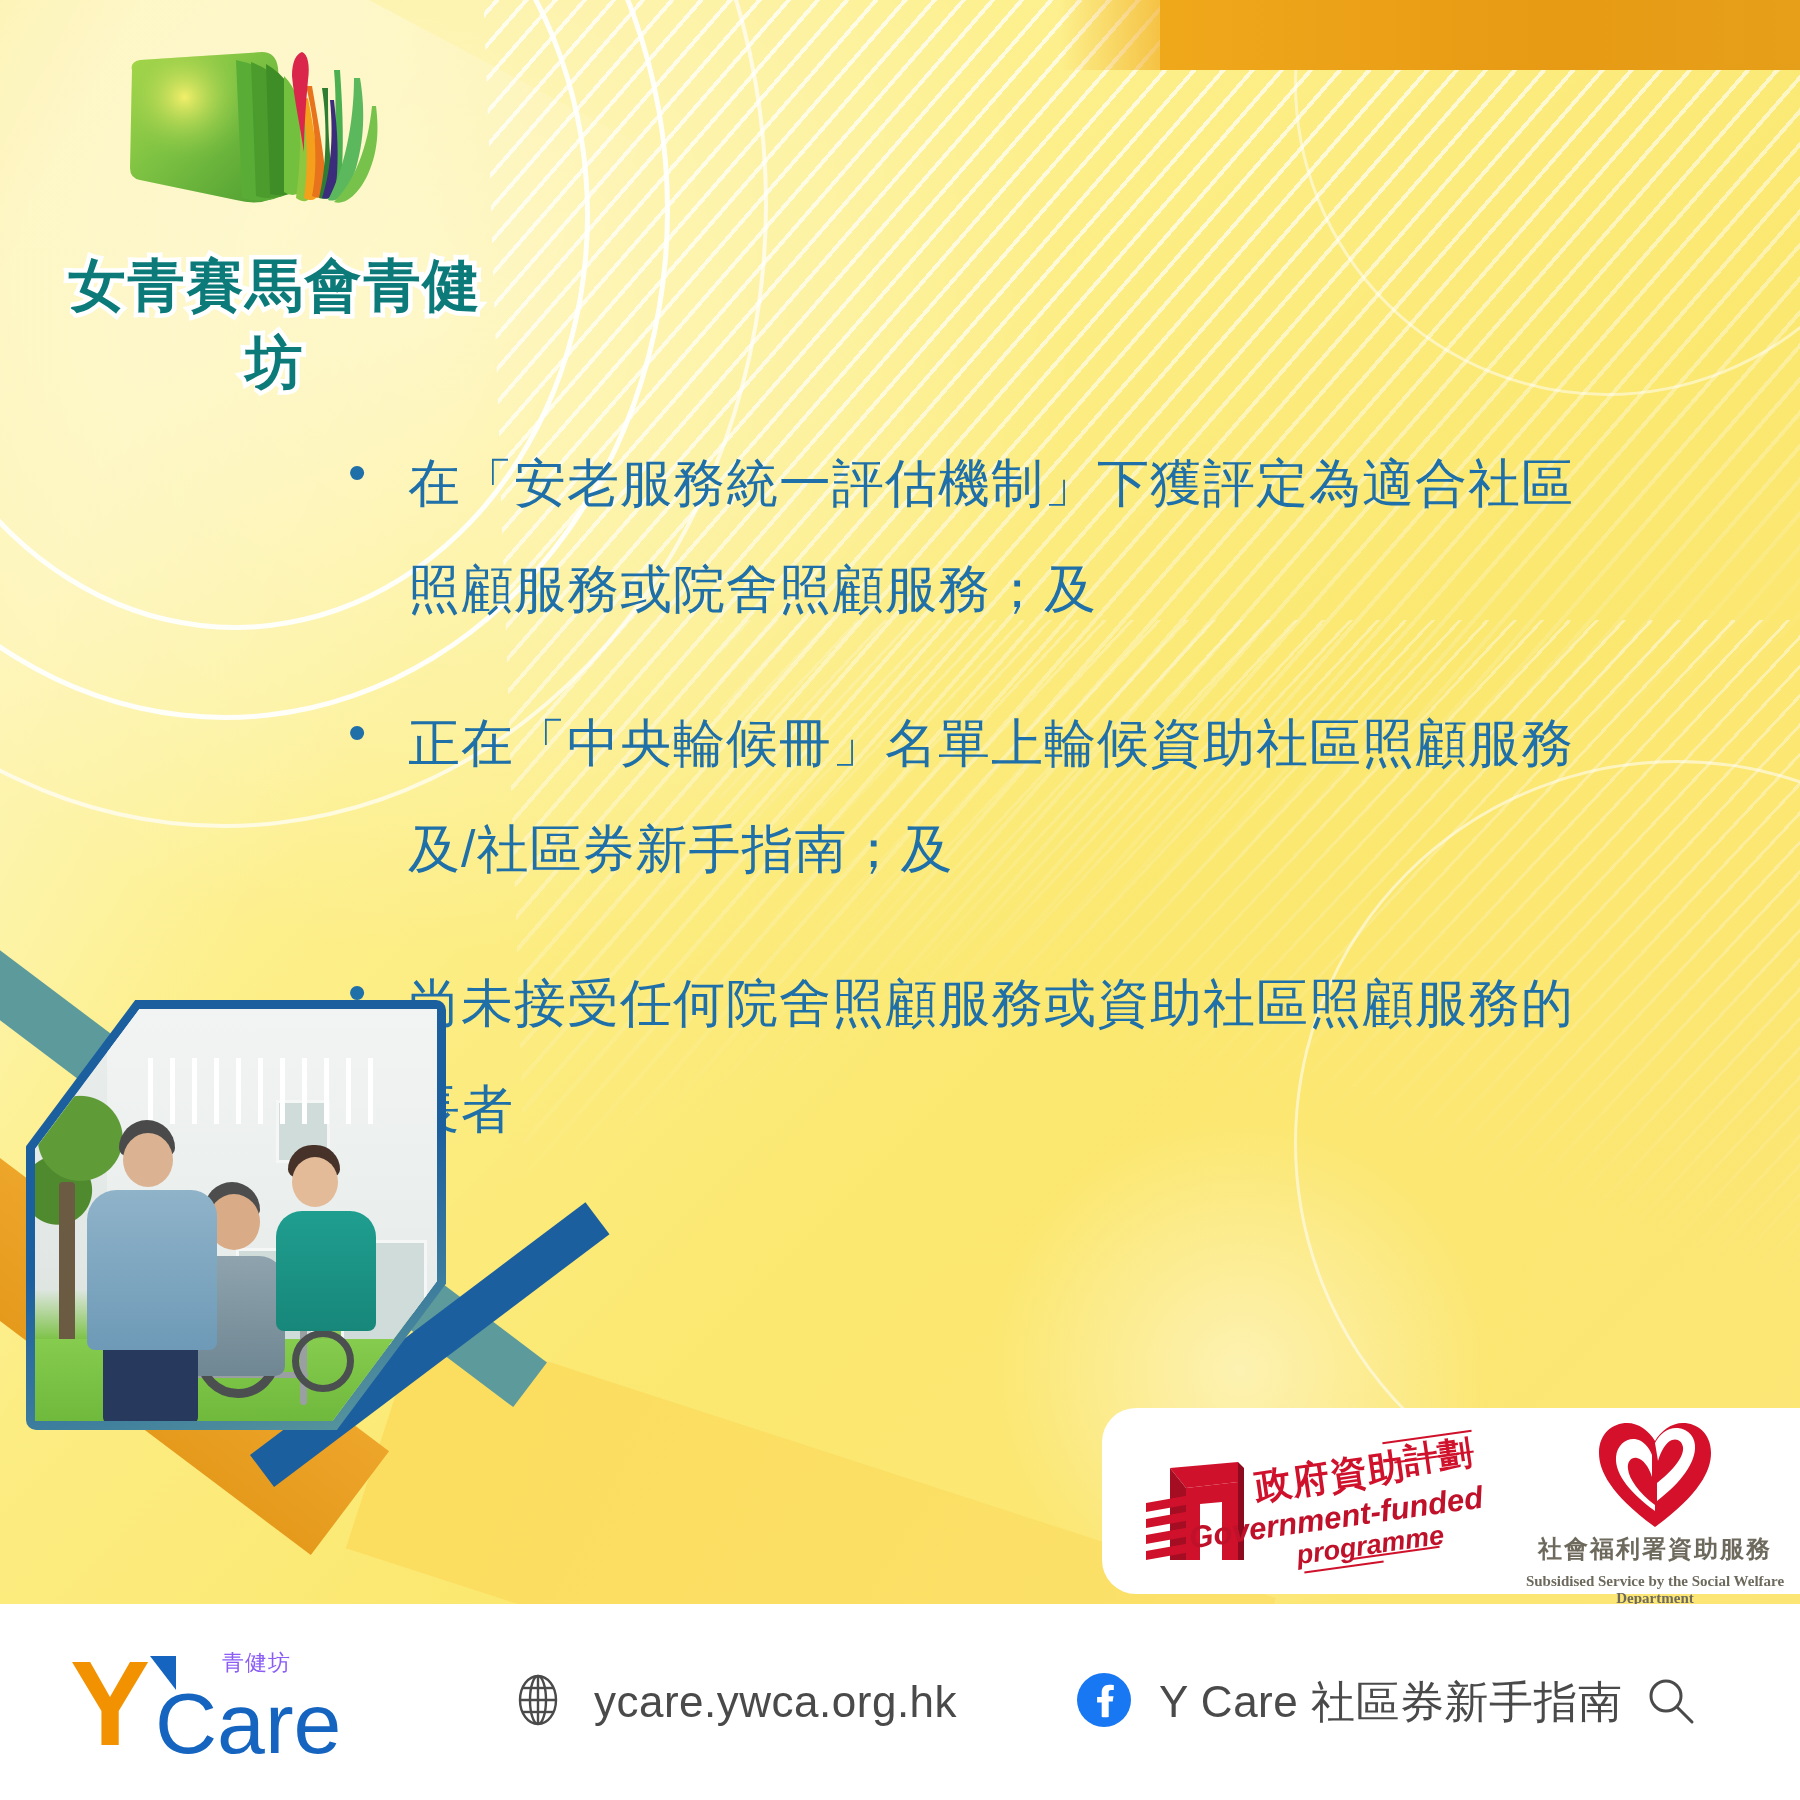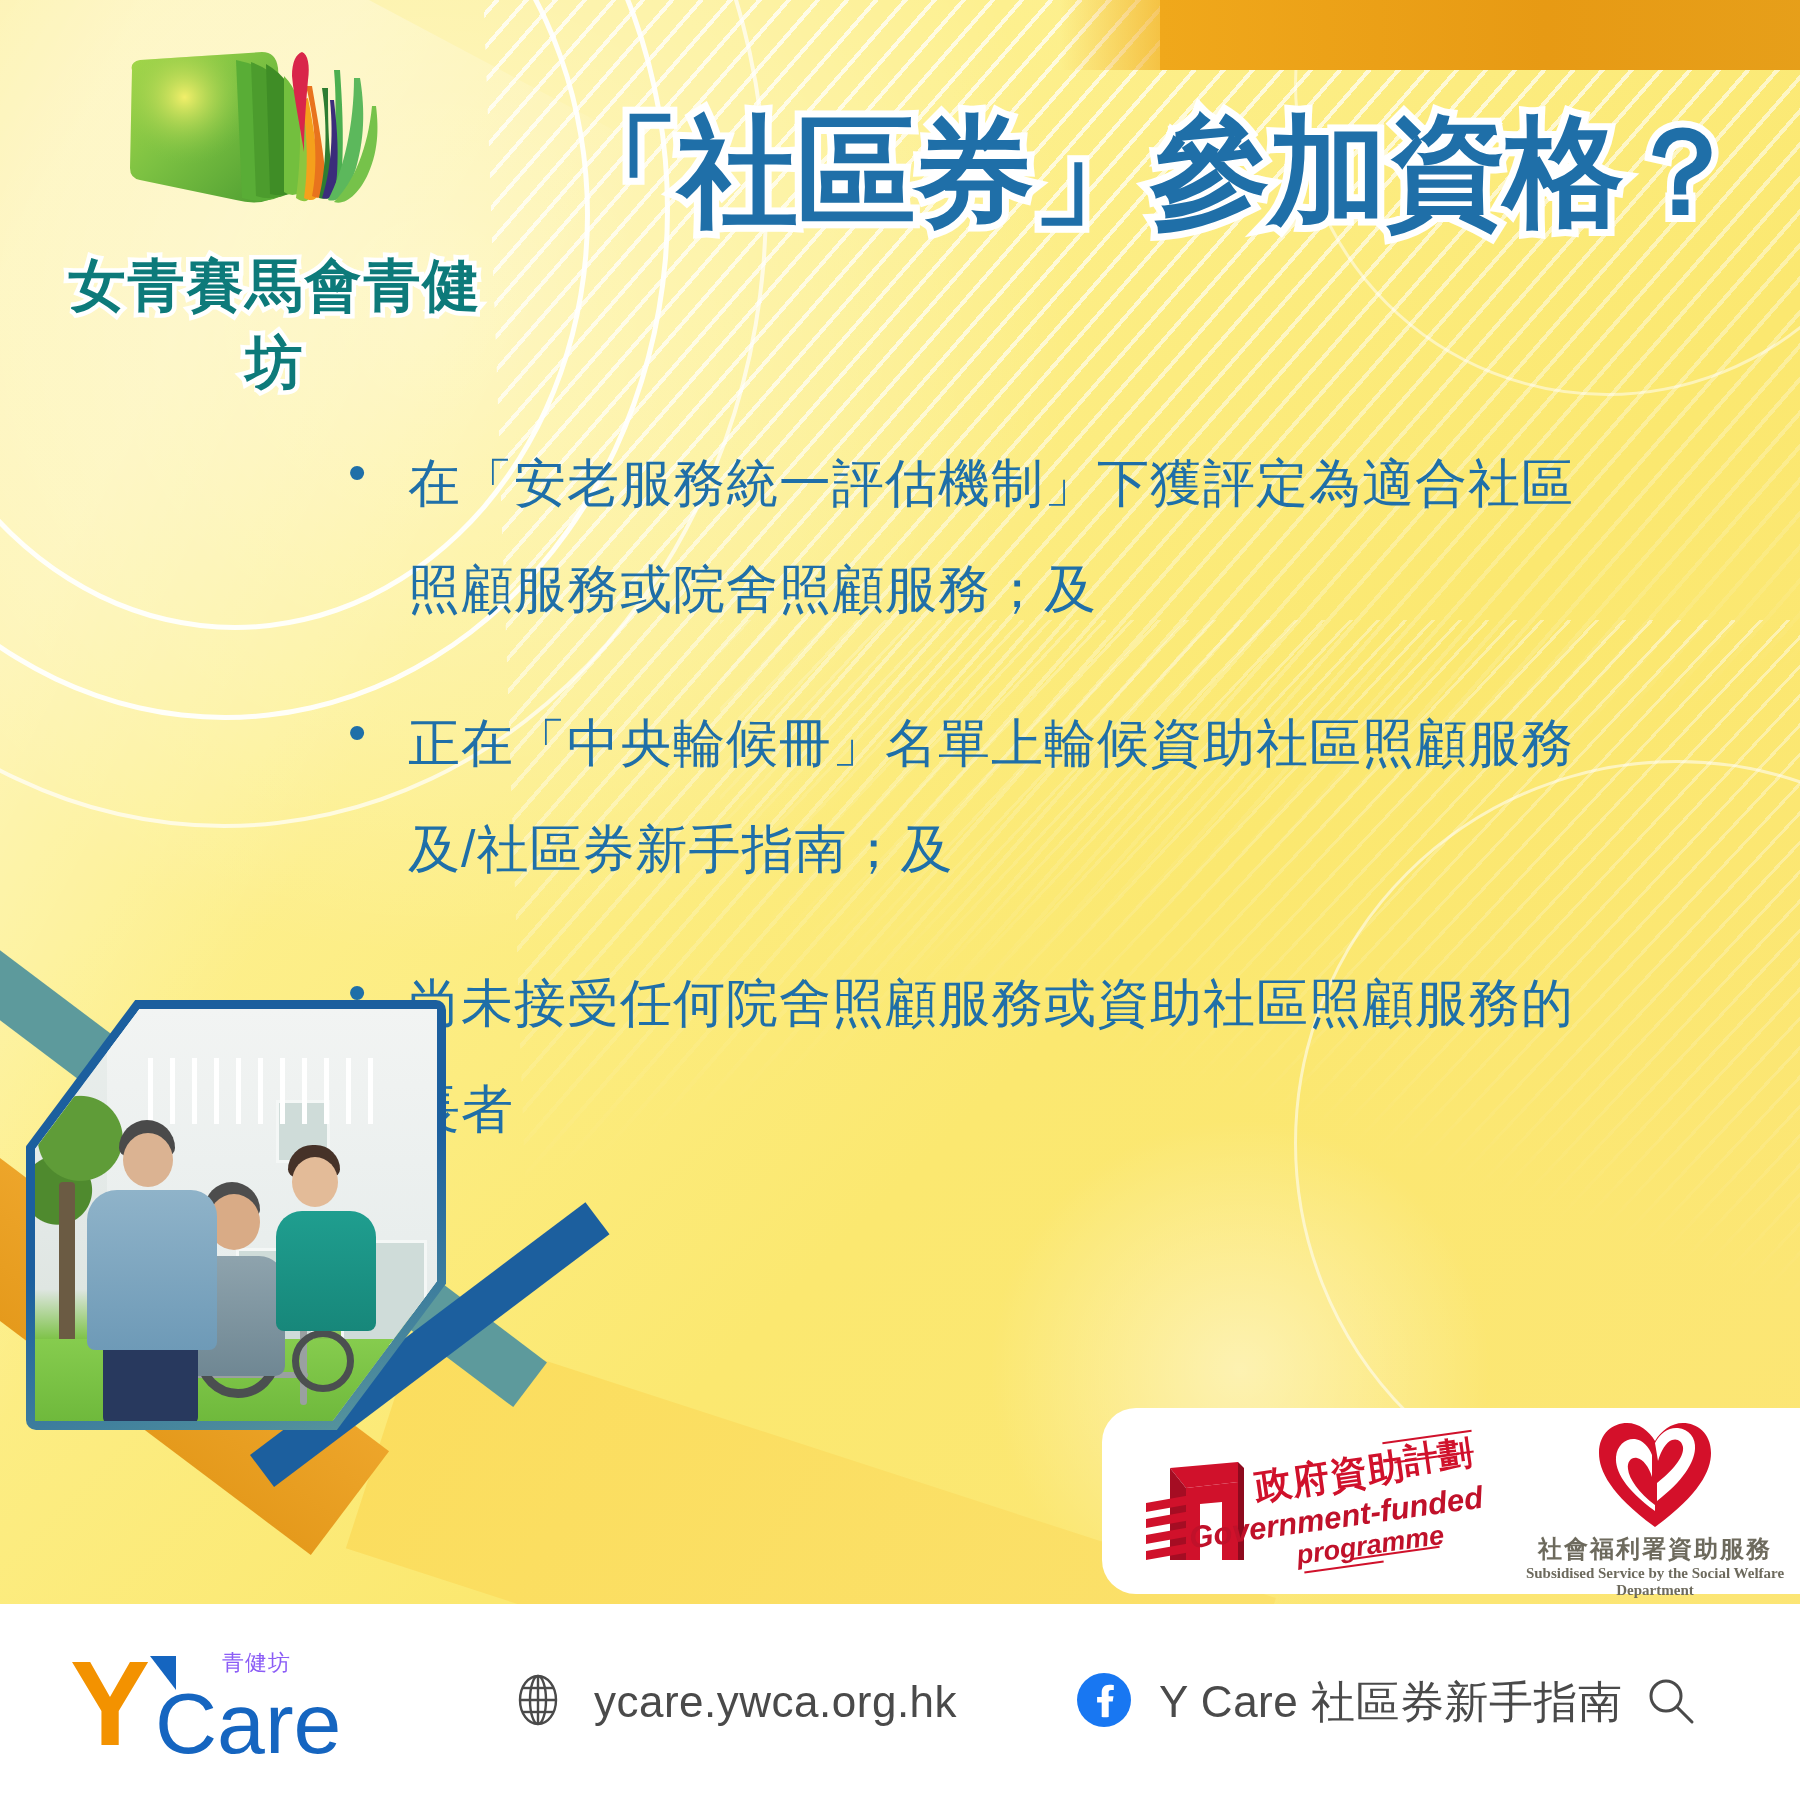--- a/index.html
+++ b/index.html
@@ -135,21 +135,21 @@
     transform:rotate(-8deg);font-family:"Liberation Sans","DejaVu Sans",sans-serif;}
   .gov-txt-en2{position:absolute;left:160px;top:104px;font-size:27px;font-style:italic;font-weight:700;color:#c0112a;
     transform:rotate(-8deg);font-family:"Liberation Sans","DejaVu Sans",sans-serif;}
   .gov-mark{position:absolute;left:4px;top:34px;width:110px;height:104px;}
   .gov-rule{position:absolute;background:#d0112b;height:2px;transform:rotate(-8deg);}
 
   .swd-logo{position:relative;width:290px;height:168px;margin-left:14px;text-align:center;}
   .swd-heart{width:120px;height:112px;margin:2px auto 2px;}
   .swd-cn{font-size:24px;color:#6d6a5d;font-weight:700;letter-spacing:2px;
     font-family:"Liberation Sans","DejaVu Serif",serif;}
-  .swd-en{font-size:15px;color:#6d6a5d;font-weight:700;margin-top:0;
+  .swd-en{font-size:15px;color:#6d6a5d;font-weight:700;margin-top:8px;
     font-family:"Liberation Serif","DejaVu Serif",serif;}
 
   
   .footer{position:absolute;left:0;bottom:0;width:1800px;height:196px;background:#ffffff;
     display:flex;align-items:center;}
   .ycare{position:relative;margin-left:70px;width:300px;height:120px;}
   .yc-y{position:absolute;left:0;top:6px;font-size:120px;font-weight:700;color:#f39200;line-height:110px;
     font-family:"Liberation Sans","DejaVu Sans",sans-serif;}
   .yc-tick{position:absolute;left:80px;top:14px;width:0;height:0;
     border-left:26px solid transparent;border-top:34px solid #1565c0;}
@@ -219,21 +219,20 @@
         <path d="M206 48 C212 88 210 130 203 158 C214 162 218 150 216 134 C212 98 212 74 212 48 Z" fill="#2e7d32"></path>
         <path d="M218 30 C222 76 218 124 208 158 C220 162 226 148 226 130 C228 94 226 60 224 30 Z" fill="#4caf50"></path>
         <path d="M214 60 C218 100 214 134 206 158 C216 162 220 150 221 134 C223 104 220 80 218 60 Z" fill="#3b2d7b"></path>
         <path d="M238 38 C238 84 228 130 212 160 C224 164 234 148 240 128 C250 94 248 62 244 38 Z" fill="#5cb85c"></path>
         <path d="M256 66 C252 108 238 142 218 162 C230 166 244 152 252 134 C264 108 262 82 260 66 Z" fill="#76c24a"></path>
       </svg>
     </div>
     <div class="brandtitle">女青賽馬會青健坊</div>
   </div>
 
-  <div class="maintitle">「社區券」參加資格？</div>
 
   <div class="bullets">
     <div class="bullet">
       <div class="dot">•</div>
       <div class="btext">在「安老服務統一評估機制」下獲評定為適合社區照顧服務或院舍照顧服務；及</div>
     </div>
     <div class="bullet">
       <div class="dot">•</div>
       <div class="btext">正在「中央輪候冊」名單上輪候資助社區照顧服務及/社區券新手指南；及</div>
     </div>

